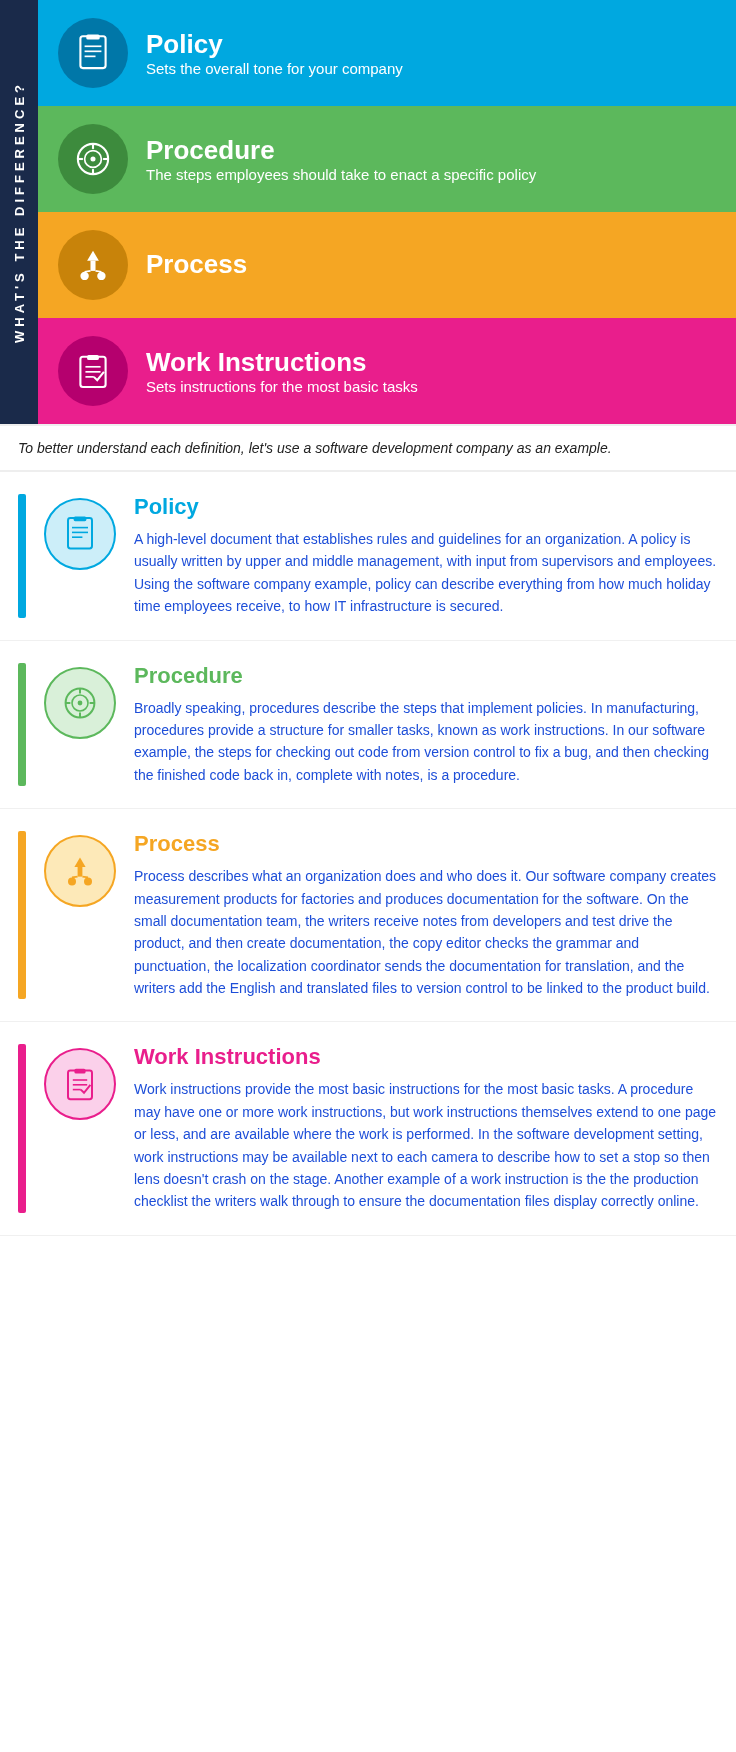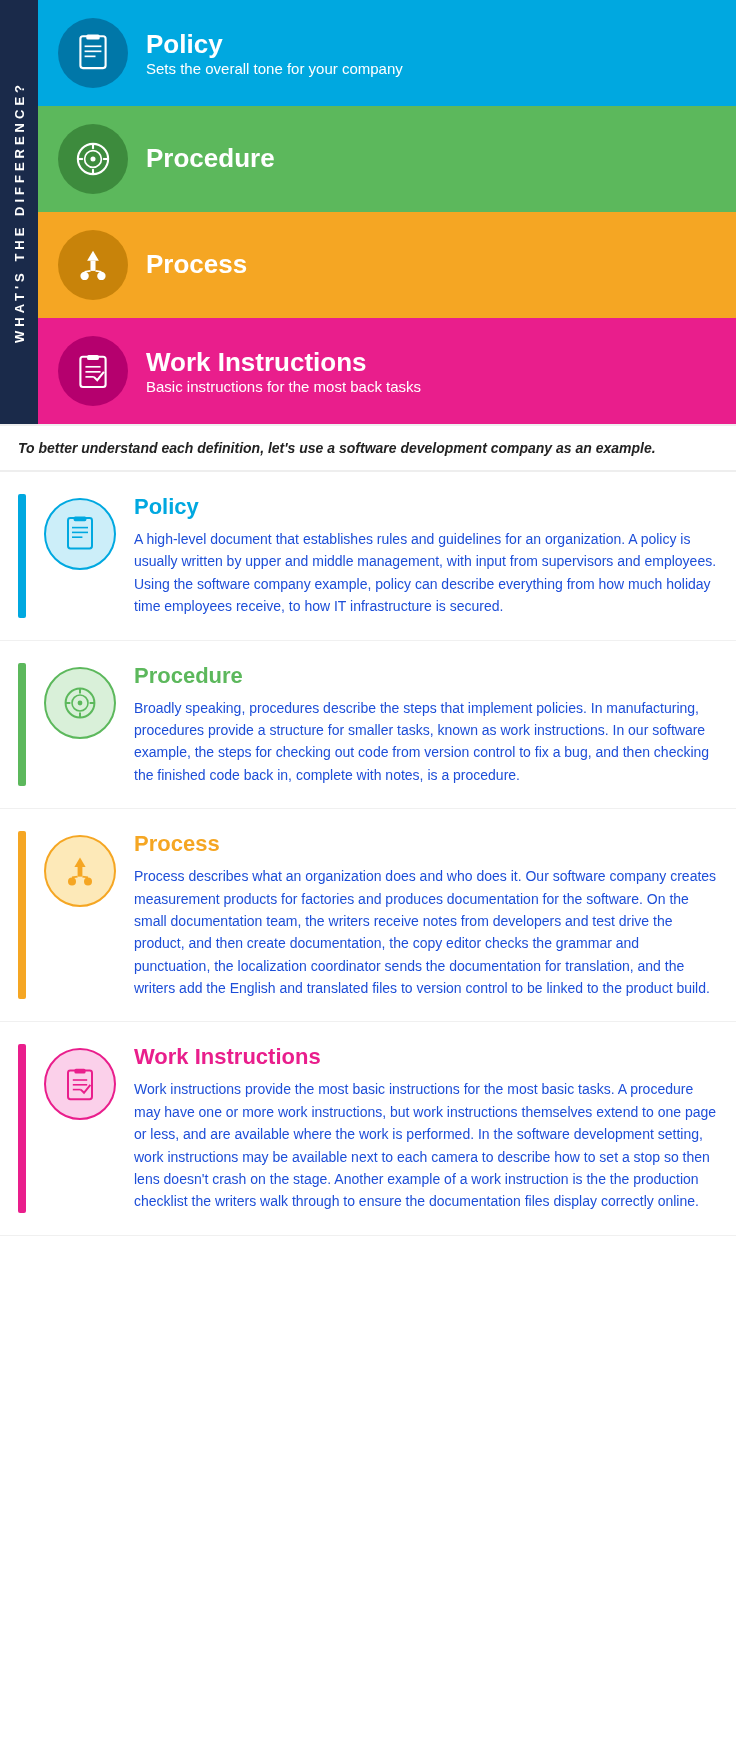--- a/index.html
+++ b/index.html
@@ -83,21 +83,21 @@
     
     .middle-banner {
       background: #fff;
       padding: 14px 18px;
       border-top: 2px solid #eee;
       border-bottom: 2px solid #eee;
     }
     .middle-banner p {
       font-size: 14px;
       font-style: italic;
-      font-weight: bold;
+      font-weight: normal;
       color: #222;
       text-align: left;
     }
 
     
     .bottom-section {
       display: flex;
       flex-direction: column;
       width: 736px;
     }
@@ -189,20 +189,21 @@
           <circle cx="25" cy="25" r="10" fill="none" stroke="white" stroke-width="2"></circle>
           <circle cx="25" cy="25" r="3" fill="white"></circle>
           <line x1="25" y1="7" x2="25" y2="13" stroke="white" stroke-width="2.5"></line>
           <line x1="25" y1="37" x2="25" y2="43" stroke="white" stroke-width="2.5"></line>
           <line x1="7" y1="25" x2="13" y2="25" stroke="white" stroke-width="2.5"></line>
           <line x1="37" y1="25" x2="43" y2="25" stroke="white" stroke-width="2.5"></line>
         </svg>
       </div>
       <div class="card-text">
         <div class="card-title">Procedure</div>
+        <div class="card-subtitle">The steps employees should take to enact a specific policy</div>
       </div>
     </div>
 
     <div class="card card-orange">
       <div class="card-icon icon-bg-orange">
         <svg viewBox="0 0 50 50" fill="white" xmlns="http://www.w3.org/2000/svg">
           <polygon points="25,8 32,20 18,20" fill="white"></polygon>
           <rect x="22" y="20" width="6" height="12" fill="white"></rect>
           <circle cx="15" cy="38" r="5" fill="white"></circle>
           <circle cx="35" cy="38" r="5" fill="white"></circle>
@@ -221,21 +222,21 @@
           <rect x="10" y="8" width="30" height="36" rx="3" fill="none" stroke="white" stroke-width="2.5"></rect>
           <rect x="18" y="6" width="14" height="6" rx="2" fill="white"></rect>
           <line x1="16" y1="20" x2="34" y2="20" stroke="white" stroke-width="2"></line>
           <line x1="16" y1="26" x2="34" y2="26" stroke="white" stroke-width="2"></line>
           <line x1="16" y1="32" x2="26" y2="32" stroke="white" stroke-width="2"></line>
           <polyline points="26,32 30,36 38,26" stroke="white" stroke-width="2.5" fill="none"></polyline>
         </svg>
       </div>
       <div class="card-text">
         <div class="card-title">Work Instructions</div>
-        <div class="card-subtitle">Basic instructions for the most back tasks</div>
+        <div class="card-subtitle">Sets instructions for the most basic tasks</div>
       </div>
     </div>
 
   </div>
 </div>
 
 <div class="middle-banner">
   <p>To better understand each definition, let's use a software development company as an example.</p>
 </div>
 

